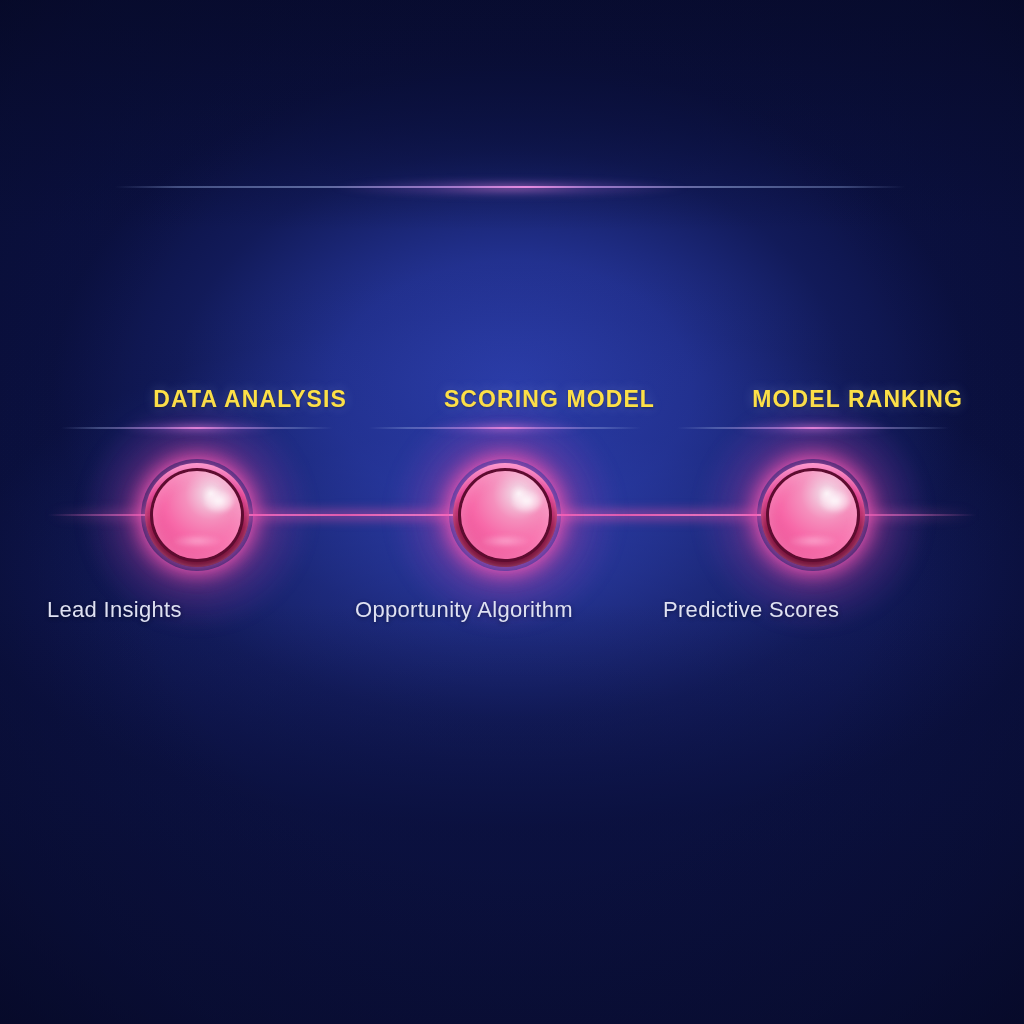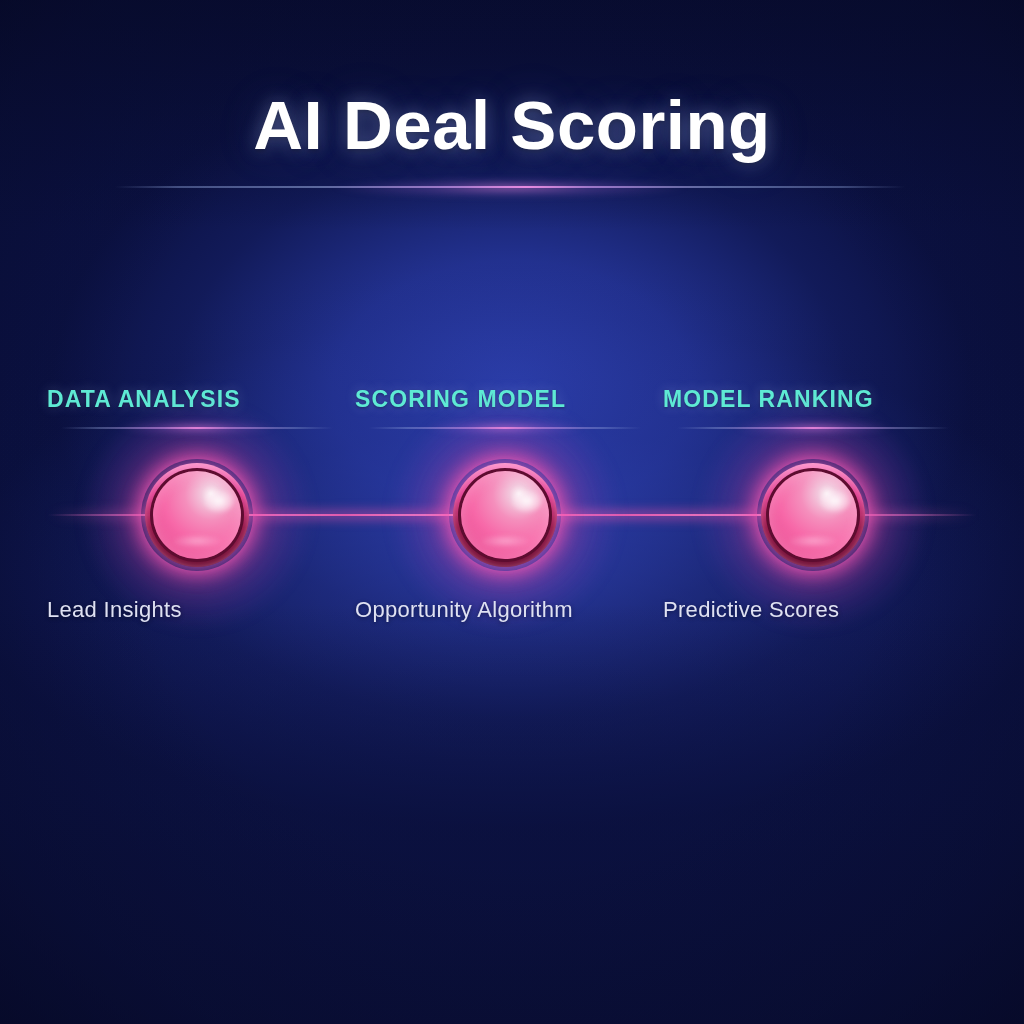--- a/index.html
+++ b/index.html
@@ -146,24 +146,24 @@
   .step {
     position:absolute;
     width:300px;
     transform:translateX(-50%);
     pointer-events:auto;
   }
 
   .step-label {
     position:absolute;
     left:0; right:0; top:386px;
-    text-align:left;
+    text-align:right;
     font-size:23px;
     font-weight:bold;
-    color:#5eead4;
+    color:#fde047;
     letter-spacing:1.1px;
     text-shadow:
       0 0 12px rgba(180,200,255,0.30),
       0 1px 3px rgba(0,0,0,0.40);
   }
 
   .step-underline {
     position:absolute;
     top:427px;
     left:50%; transform:translateX(-50%);
@@ -302,21 +302,20 @@
 
 <div id="stage">
 
   <div class="bg-base"></div>
   <div class="bg-glow-center"></div>
   <div class="bg-glow-mid"></div>
   <div class="bg-top-fade"></div>
   <div class="bg-bottom-fade"></div>
   <div class="bg-vignette"></div>
 
-  <div class="title">AI Deal Scoring</div>
 
   <div class="title-divider-glow"></div>
   <div class="title-divider"></div>
 
   <div class="connector-blur"></div>
   <div class="connector"></div>
 
   <div class="steps">
 
     <div class="step" style="left:197px;">

